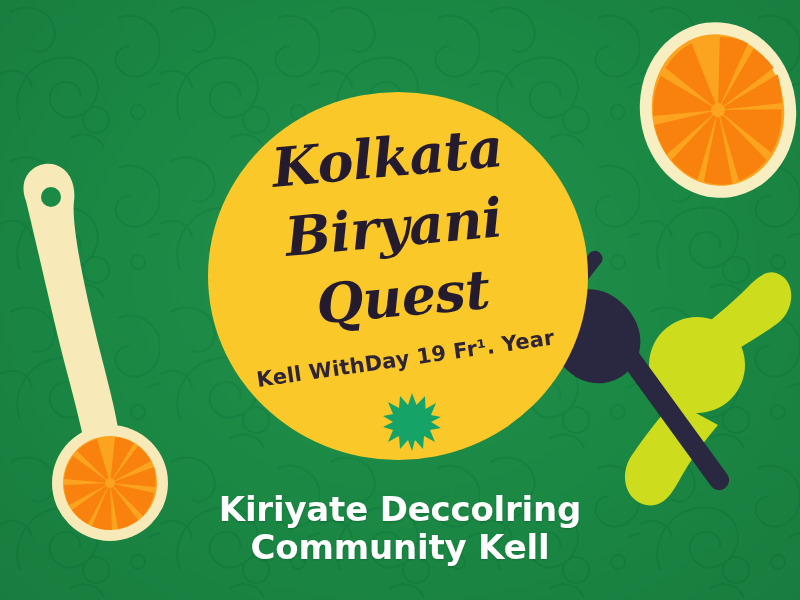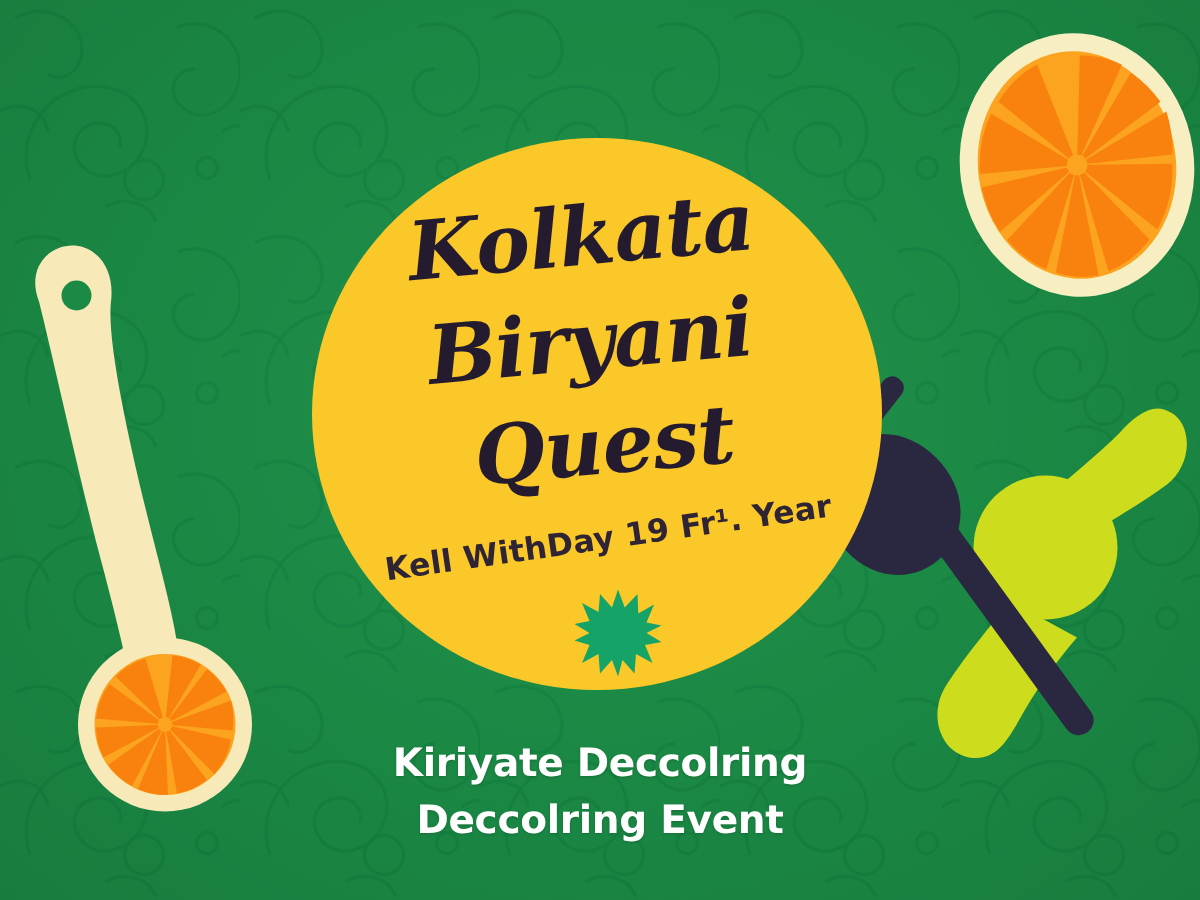--- a/index.html
+++ b/index.html
@@ -95,21 +95,21 @@
   
   #bottom-headline {
     position: absolute;
     left: 0;
     right: 0;
     top: 490px;
     text-align: center;
     color: #ffffff;
     font-family: "DejaVu Sans", sans-serif;
     font-weight: bold;
-    font-size: 26px;
+    font-size: 34px;
     line-height: 38px;
     letter-spacing: -0.2px;
     text-shadow: 0 1px 2px rgba(0,0,0,0.18);
   }
   #bottom-headline .bh-line { display: block; }
 
   
   .deco-svg {
     position: absolute;
     pointer-events: none;
@@ -223,16 +223,16 @@
   </div>
 
   <svg id="starburst" viewBox="0 0 60 60" xmlns="http://www.w3.org/2000/svg">
     <path fill="#16a368" d="M30,1 L34.5,13 L43,4 L43.5,17 L54,11 L49,23 L59,25 L49,30 L59,36
                             L48,38 L53,50 L42,44 L41,57 L33,48 L30,59 L26,48 L18,57 L17,44
                             L6,50 L11,38 L1,35 L11,30 L1,24 L11,22 L6,10 L17,16 L18,4 L26,13 Z"></path>
   </svg>
 
   <div id="bottom-headline">
     <span class="bh-line">Kiriyate Deccolring</span>
-    <span class="bh-line">Deccolring Event</span>
+    <span class="bh-line">Community Kell</span>
   </div>
 
 </div>
 
 </body></html>

